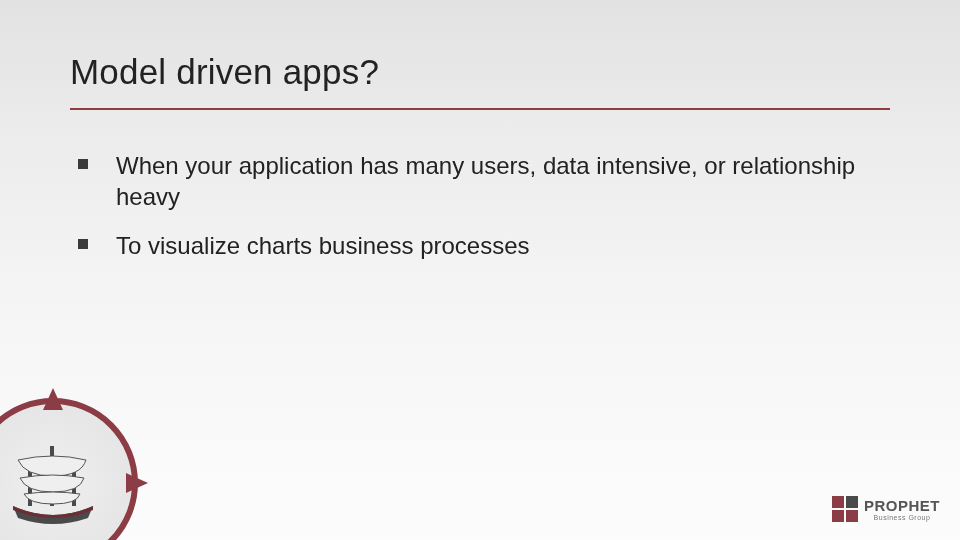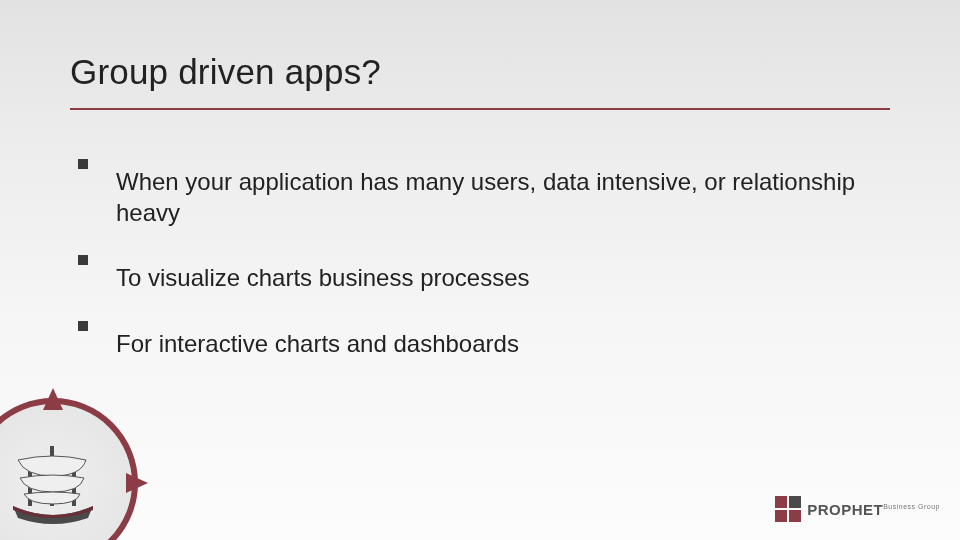--- a/index.html
+++ b/index.html
@@ -48,21 +48,20 @@
     height: 10px;
     background: #3a3a3a;
     margin-top: 9px;
     margin-right: 28px;
     margin-left: 8px;
   }
   .bullet-text {
     font-size: 24px;
     color: #222;
     line-height: 1.3;
-    margin-top: 16px;
   }
 
   
   .compass-wrap {
     position: absolute;
     left: -32px;
     bottom: -28px;
     width: 170px;
     height: 170px;
   }
@@ -103,54 +102,51 @@
     gap: 2px;
     margin-right: 6px;
   }
   .pb { width: 12px; height: 12px; }
   .pb1 { background: #8b3c44; }
   .pb2 { background: #4a4a4a; }
   .pb3 { background: #8b3c44; }
   .pb4 { background: #8b3c44; }
   .prophet-text {
     display: flex;
-    flex-direction: row;
+    flex-direction: column;
     line-height: 1;
+    text-align: center;
   }
   .prophet-main {
     font-size: 15px;
     font-weight: 700;
     letter-spacing: 0.5px;
     color: #555;
   }
   .prophet-sub {
     font-size: 7px;
     letter-spacing: 0.5px;
     color: #777;
     margin-top: 1px;
   }
 </style>
 </head>
 <body>
 
-<div class="title">Group driven apps?</div>
+<div class="title">Model driven apps?</div>
 <div class="title-underline"></div>
 
 <div class="content">
   <div class="bullet-item">
     <div class="bullet-marker"></div>
     <div class="bullet-text">When your application has many users, data intensive, or relationship heavy</div>
   </div>
   <div class="bullet-item">
     <div class="bullet-marker"></div>
     <div class="bullet-text">To visualize charts business processes</div>
-  </div>
-  <div class="bullet-item">
-    <div class="bullet-marker"></div>
-    <div class="bullet-text">For interactive charts and dashboards</div>
   </div>
 </div>
 
 <div class="compass-wrap">
   <div class="compass-ring"></div>
   <div class="compass-point cp-n"></div>
 
   <div class="compass-point cp-e"></div>
 
   <svg class="ship" width="110" height="110" viewBox="0 0 110 110">

